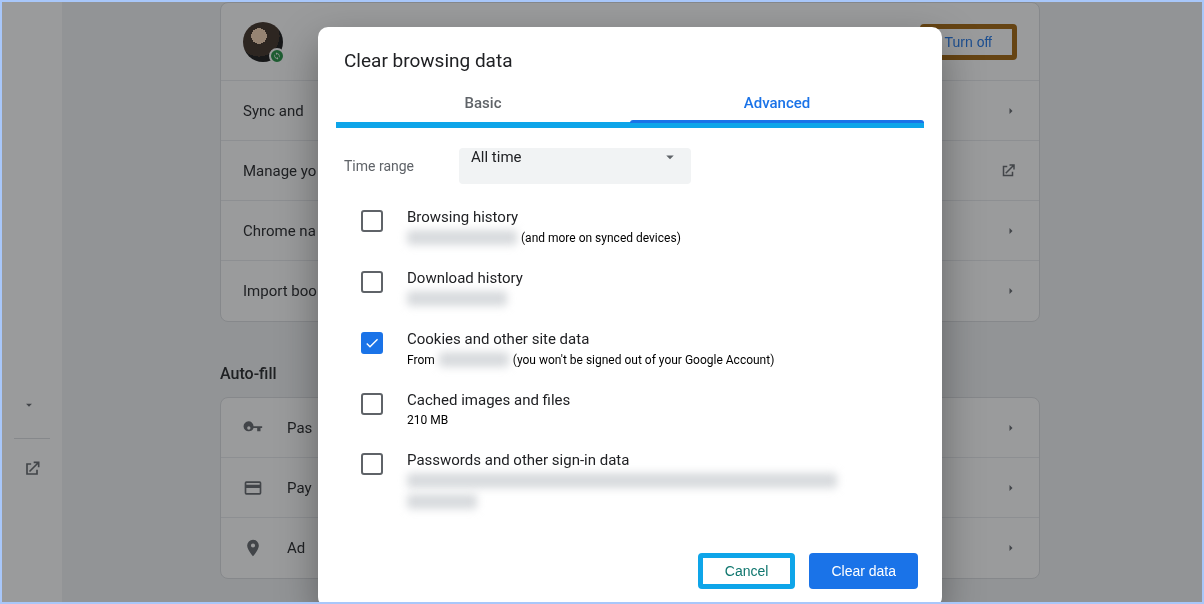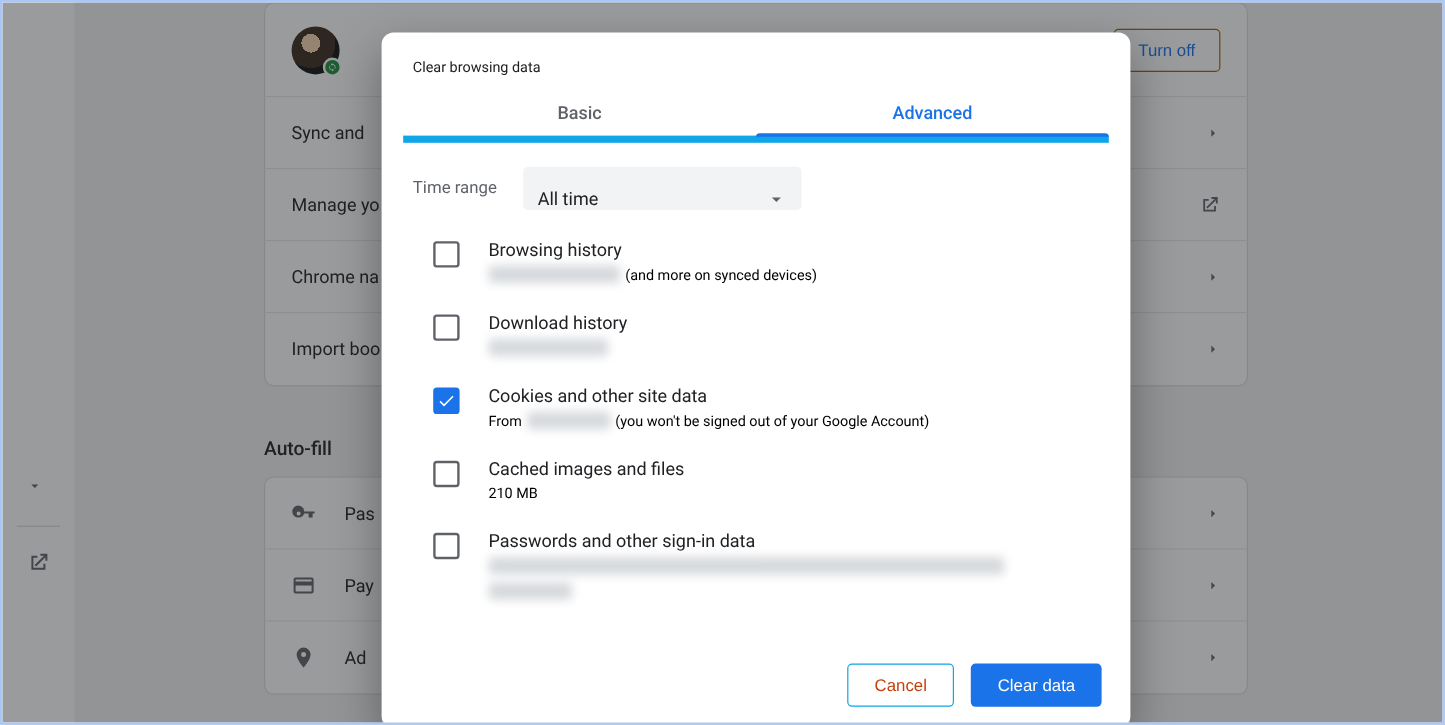--- a/index.html
+++ b/index.html
@@ -46,55 +46,55 @@
   .row .chev { color: #5f6368; }
   .row .ext { color: #5f6368; }
 
   .profile-row { height: 78px; display:flex; align-items:center; padding: 0 22px; border-bottom:1px solid #e8eaed;}
   .avatar-wrap { position: relative; width:40px; height:40px; margin-right:18px;}
   .avatar { width:40px; height:40px; border-radius:50%; background: radial-gradient(circle at 40% 35%, #f7d6b5 0 22%, #3a2a20 22% 58%, #111 58% 100%); }
   .badge { position:absolute; right:-2px; bottom:-2px; width:16px; height:16px; border-radius:50%; background:#1e8e3e; border:2px solid #fff; display:flex; align-items:center; justify-content:center; color:#fff;}
   .badge svg { width:8px; height:8px;}
   .profile-text { flex:1; }
   .turn-off-btn {
-    border: 1px solid #a16207; background:#fff; color:#1a73e8; font-weight:500;
+    border: 5px solid #a16207; background:#fff; color:#1a73e8; font-weight:500;
     height: 36px; padding: 0 20px; border-radius: 4px; font-size:14px;
   }
 
   .gap { height: 30px; }
 
   
   .modal {
     position: absolute; left: 316px; top: 25px; width: 624px; height: 580px;
     background: #fff; border-radius: 10px;
     box-shadow: 0 16px 40px rgba(0,0,0,0.35);
     z-index: 20;
     display: flex; flex-direction: column;
     overflow: hidden;
   }
   .modal-title {
-    font-size: 12px; color: #202124; padding: 22px 26px 12px 26px;
+    font-size: 19px; color: #202124; padding: 22px 26px 12px 26px;
   }
   .tabs {
     display:flex; height: 44px; border-bottom: 6px solid #0ea5e9;
     margin: 0 18px;
   }
   .tab { flex:1; display:flex; align-items:center; justify-content:center; font-size:15px; color:#5f6368; font-weight:500; cursor:pointer; position:relative;}
   .tab.active { color:#1a73e8; }
   .tab.active::after {
     content:""; position:absolute; left:0; right:0; bottom:-1px; height:3px;
     background:#1a73e8; border-radius: 3px 3px 0 0;
   }
 
   .timerange {
-    display:flex; align-items:center; padding: 20px 26px 8px 26px;
+    display:flex; align-items:center; padding: 20px 26px 8px 26px; gap: 23px;
   }
   .tr-label { font-size:14px; color:#5f6368; margin-right: 22px;}
   .select {
-    flex: 0 0 232px; display:flex; align-items:flex-end; justify-content:space-between;
+    flex: 0 0 232px; display:flex; align-items:flex-start; justify-content:space-between;
     height: 36px; padding: 0 12px; border-radius: 4px;
     background:#f1f3f4; color:#202124; font-size:15px;
   }
   .select svg { color:#5f6368; }
 
   .options {
     padding: 4px 26px 8px 43px;
     flex:1; overflow-y:auto;
   }
   .opt { display:flex; align-items:flex-start; padding: 12px 0;}
@@ -114,21 +114,21 @@
   }
 
   .modal-actions {
     display:flex; justify-content:flex-end; gap:14px;
     padding: 16px 24px 18px 24px;
   }
   .btn {
     height: 36px; padding: 0 22px; border-radius:4px; font-size:14px; font-weight:500;
     display:flex; align-items:center;
   }
-  .btn-outline { border:1px solid #0ea5e9; background:#fff; color:#c2410c;}
+  .btn-outline { border:5px solid #0ea5e9; background:#fff; color:#0f766e;}
   .btn-primary { background:#1a73e8; color:#fff; border:none;}
 
   svg { display:block;}
 </style>
 </head>
 <body>
 
 <div class="left-rail">
   <span class="dd-icon">
     <svg viewBox="0 0 24 24" width="14" height="14">

